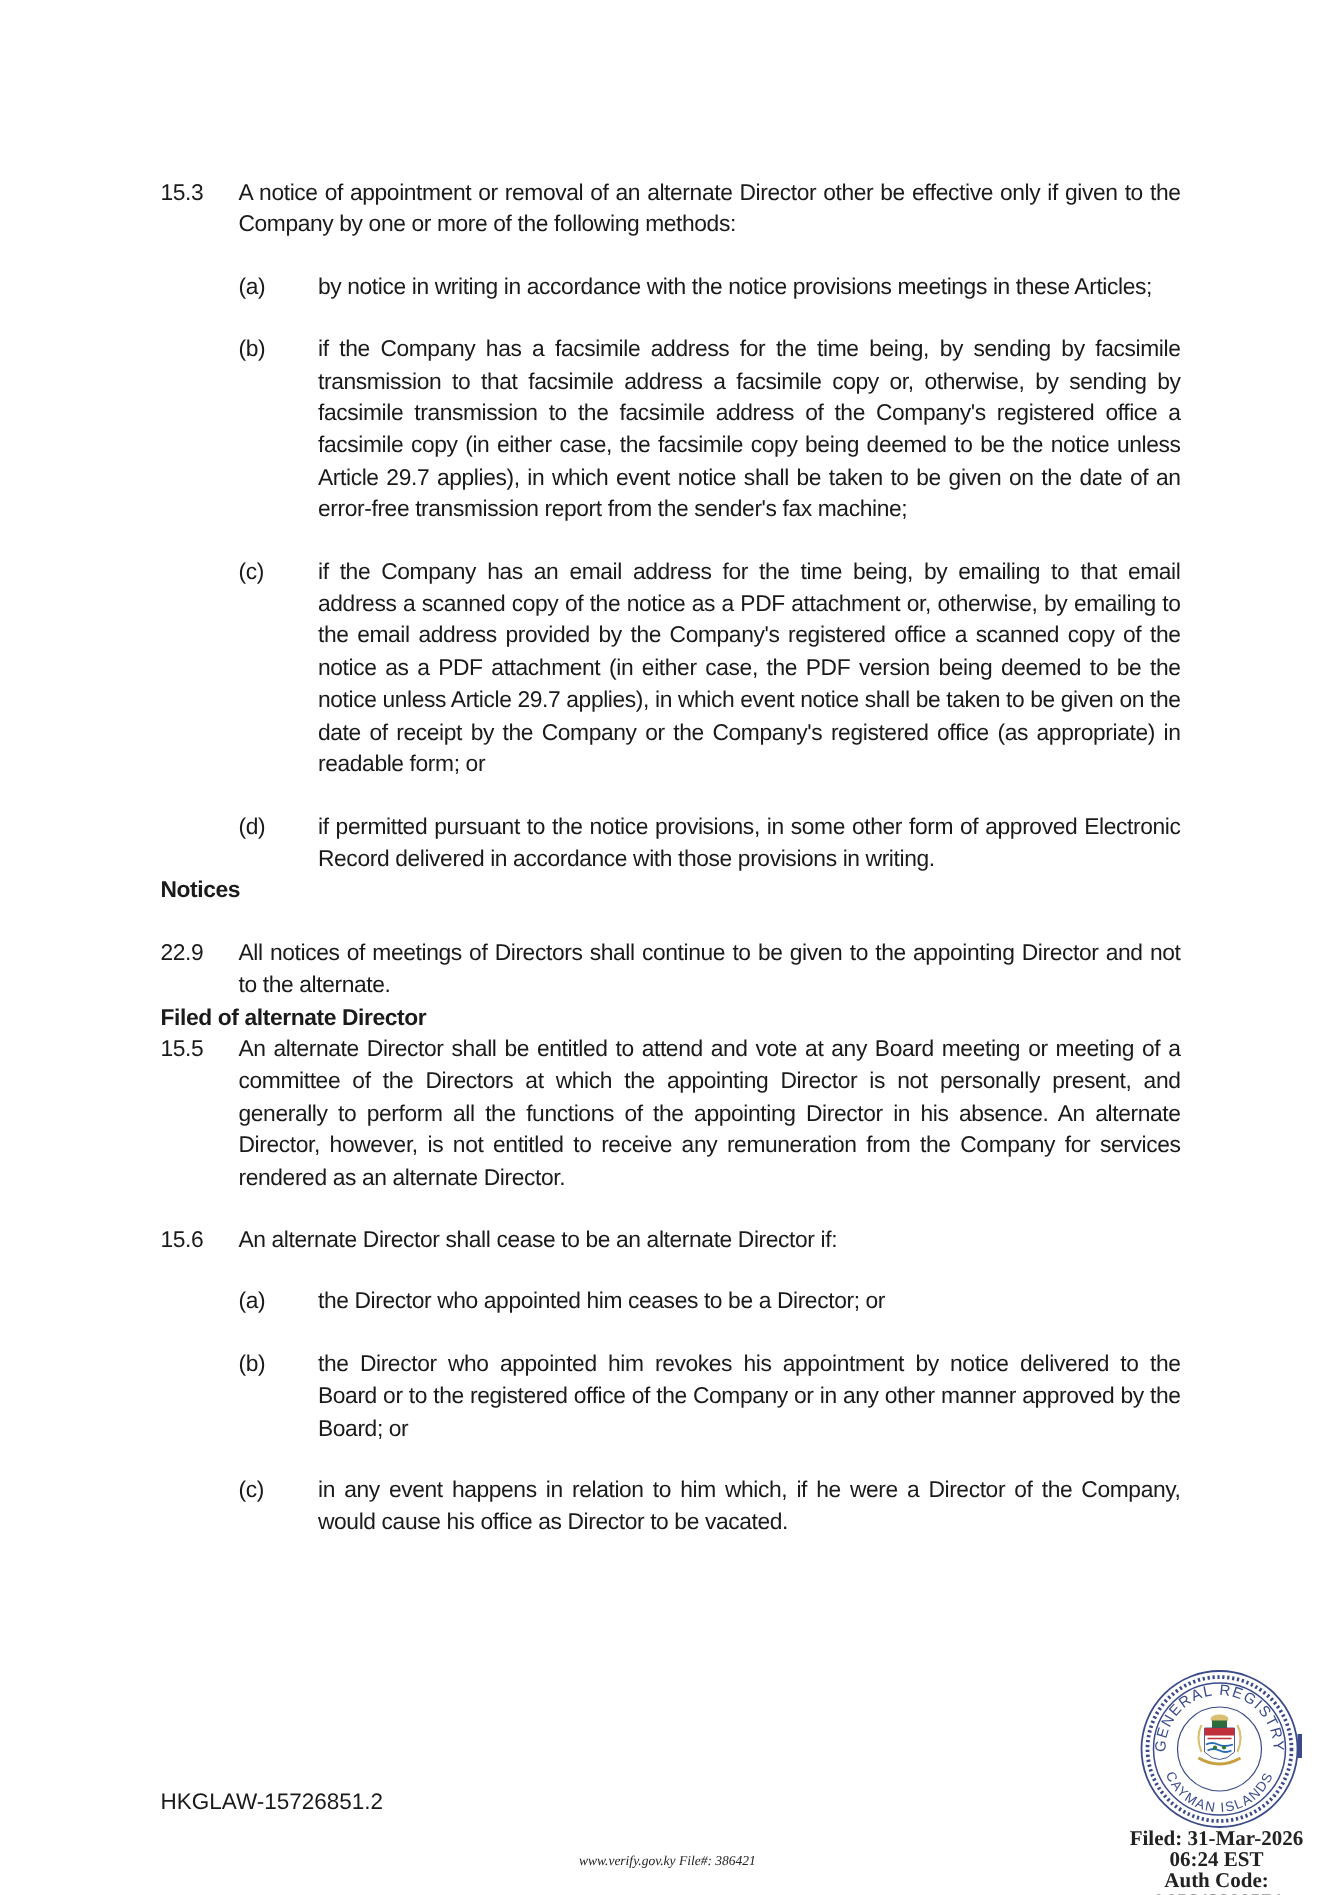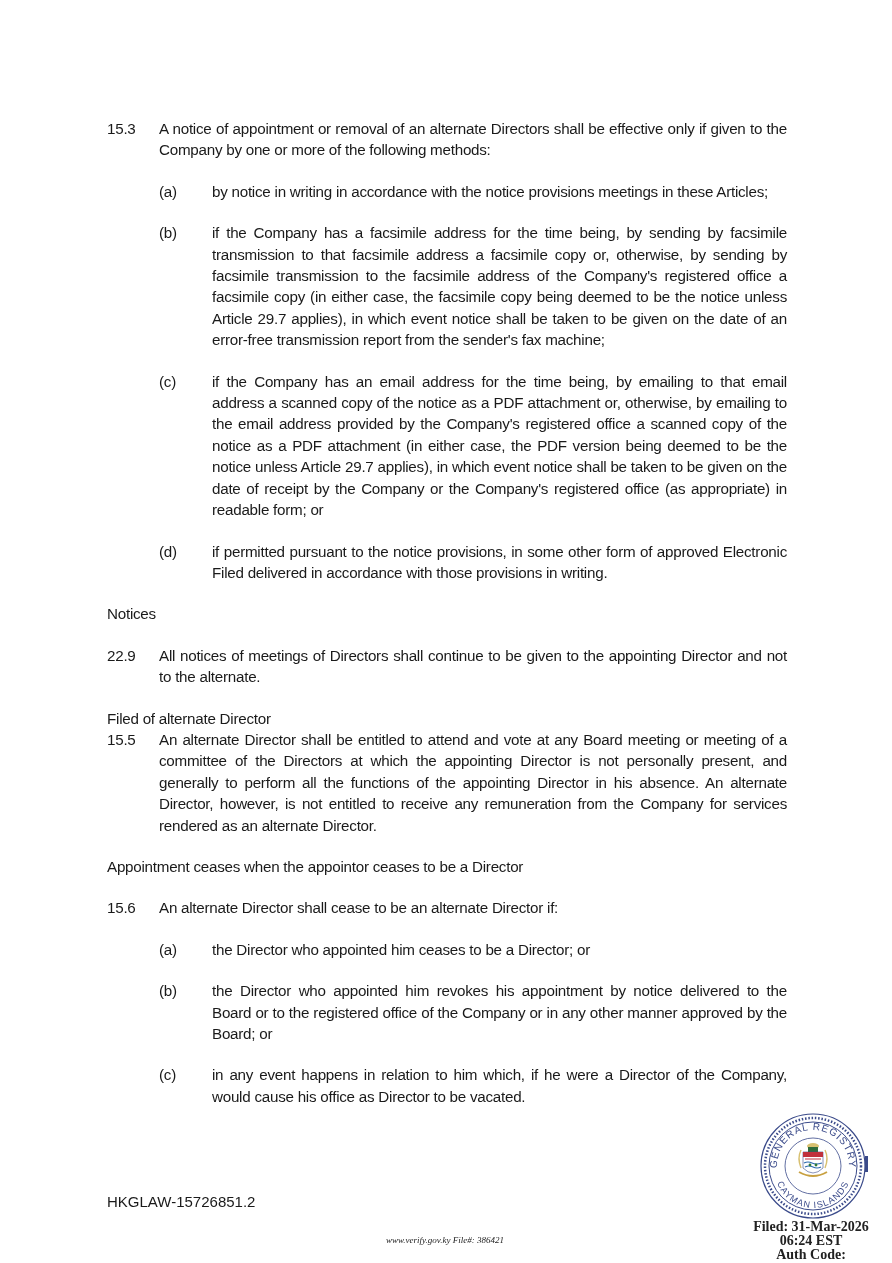--- a/index.html
+++ b/index.html
@@ -50,22 +50,21 @@
     }
     .sub-label {
       width: 53px;
       flex: 0 0 53px;
     }
     .sub-text {
       flex: 1;
       text-align: justify;
     }
     .heading {
-      font-weight: normal;
-      margin-top: 20px;
+      font-weight: bold;
       margin-bottom: 0;
     }
 
     .footer-ref {
       position: absolute;
       left: 107px;
       top: 1193px;
       font-size: 15px;
       color: #1a1a1a;
     }
@@ -99,52 +98,51 @@
     }
   </style>
 </head>
 <body>
 
 <div class="page">
   <div class="content">
 
     <div class="clause">
       <div class="clause-num">15.3</div>
-      <div class="clause-text">A notice of appointment or removal of an alternate Directors shall be effective only if given to the Company by one or more of the following methods:</div>
+      <div class="clause-text">A notice of appointment or removal of an alternate Director other be effective only if given to the Company by one or more of the following methods:</div>
     </div>
     <div class="sub">
       <div class="sub-label">(a)</div>
       <div class="sub-text">by notice in writing in accordance with the notice provisions meetings in these Articles;</div>
     </div>
     <div class="sub">
       <div class="sub-label">(b)</div>
       <div class="sub-text">if the Company has a facsimile address for the time being, by sending by facsimile transmission to that facsimile address a facsimile copy or, otherwise, by sending by facsimile transmission to the facsimile address of the Company's registered office a facsimile copy (in either case, the facsimile copy being deemed to be the notice unless Article 29.7 applies), in which event notice shall be taken to be given on the date of an error-free transmission report from the sender's fax machine;</div>
     </div>
     <div class="sub">
       <div class="sub-label">(c)</div>
       <div class="sub-text">if the Company has an email address for the time being, by emailing to that email address a scanned copy of the notice as a PDF attachment or, otherwise, by emailing to the email address provided by the Company's registered office a scanned copy of the notice as a PDF attachment (in either case, the PDF version being deemed to be the notice unless Article 29.7 applies), in which event notice shall be taken to be given on the date of receipt by the Company or the Company's registered office (as appropriate) in readable form; or</div>
     </div>
     <div class="sub">
       <div class="sub-label">(d)</div>
-      <div class="sub-text">if permitted pursuant to the notice provisions, in some other form of approved Electronic Filed delivered in accordance with those provisions in writing.</div>
+      <div class="sub-text">if permitted pursuant to the notice provisions, in some other form of approved Electronic Record delivered in accordance with those provisions in writing.</div>
     </div>
 
     <div class="heading">Notices</div>
     <div class="clause" style="margin-top:20px">
       <div class="clause-num">22.9</div>
       <div class="clause-text">All notices of meetings of Directors shall continue to be given to the appointing Director and not to the alternate.</div>
     </div>
 
     <div class="heading">Filed of alternate Director</div>
     <div class="clause" style="">
       <div class="clause-num">15.5</div>
       <div class="clause-text">An alternate Director shall be entitled to attend and vote at any Board meeting or meeting of a committee of the Directors at which the appointing Director is not personally present, and generally to perform all the functions of the appointing Director in his absence. An alternate Director, however, is not entitled to receive any remuneration from the Company for services rendered as an alternate Director.</div>
     </div>
 
-    <div class="heading">Appointment ceases when the appointor ceases to be a Director</div>
     <div class="clause" style="margin-top:20px">
       <div class="clause-num">15.6</div>
       <div class="clause-text">An alternate Director shall cease to be an alternate Director if:</div>
     </div>
     <div class="sub">
       <div class="sub-label">(a)</div>
       <div class="sub-text">the Director who appointed him ceases to be a Director; or</div>
     </div>
     <div class="sub">
       <div class="sub-label">(b)</div>

